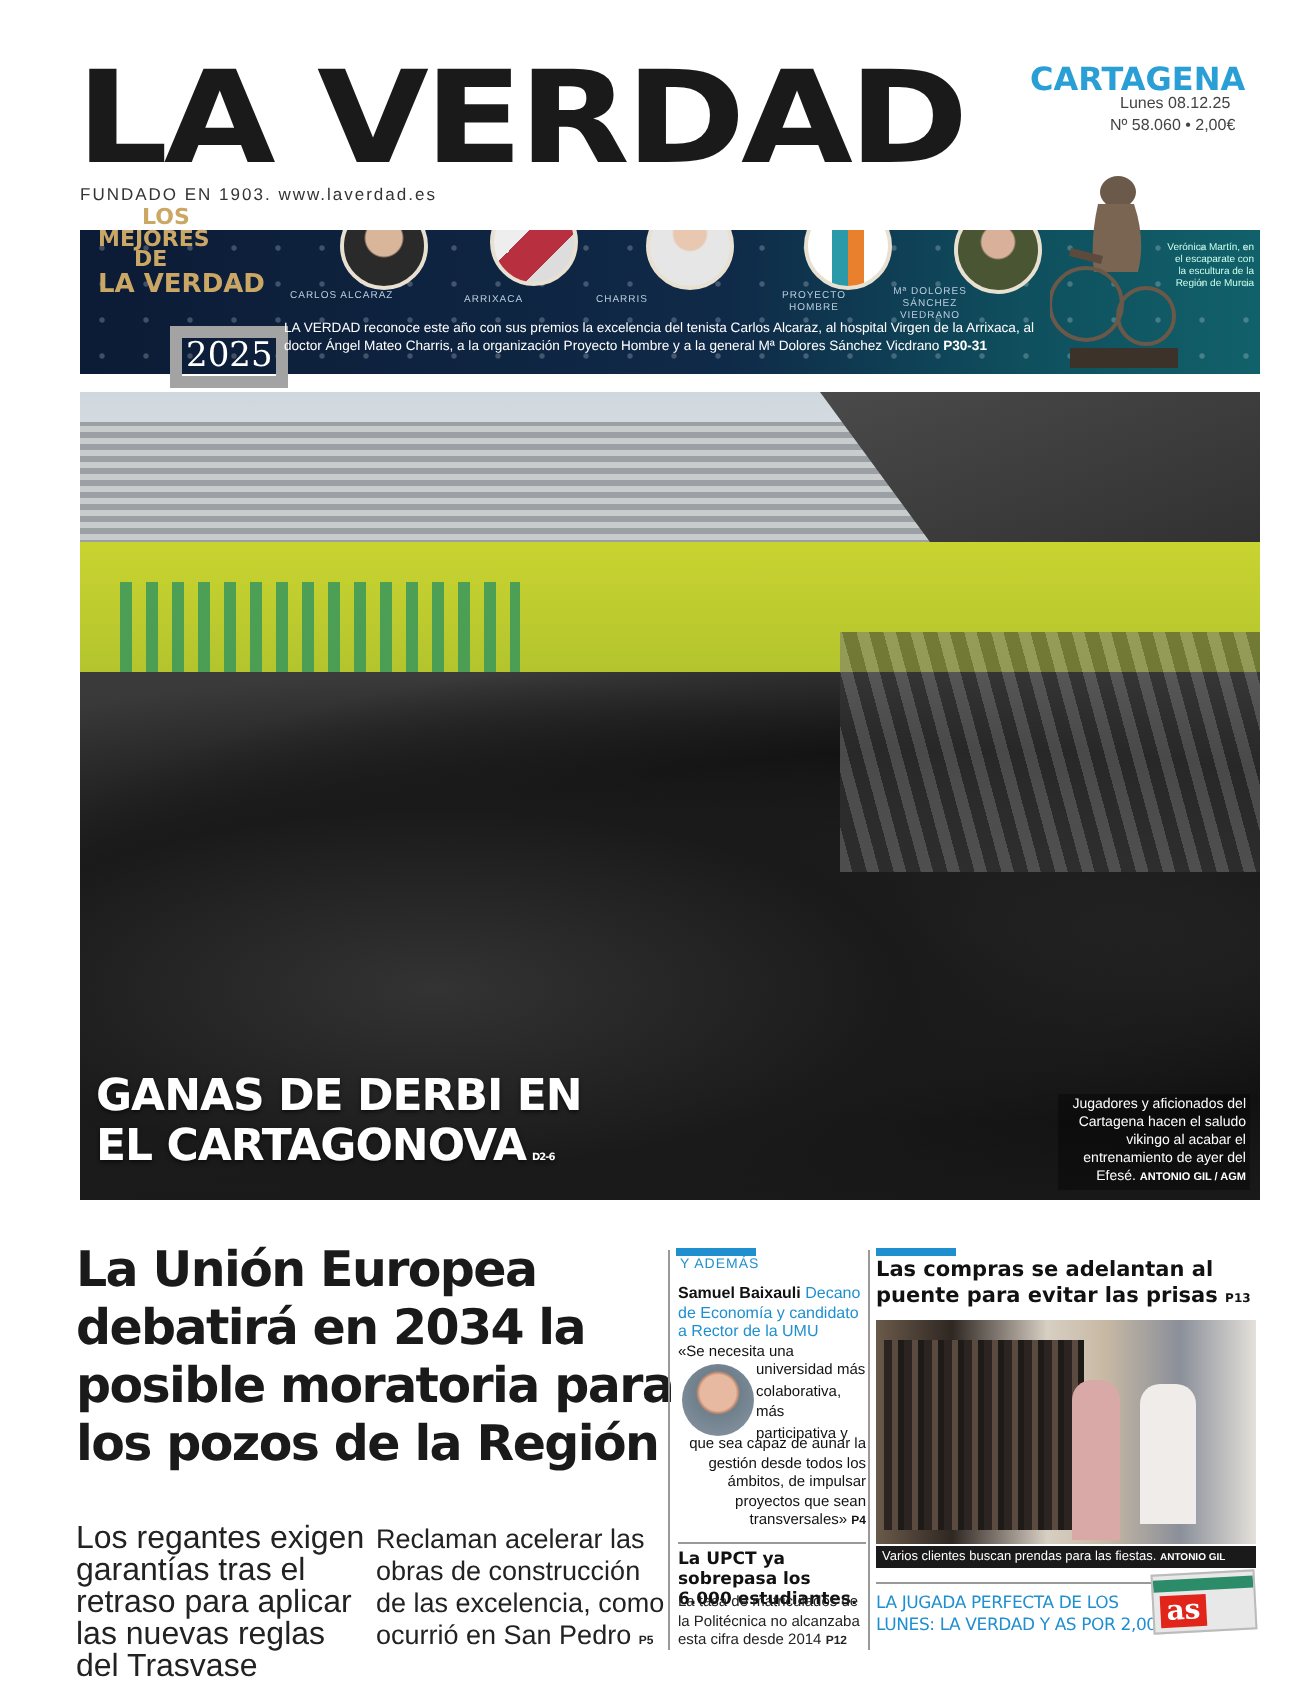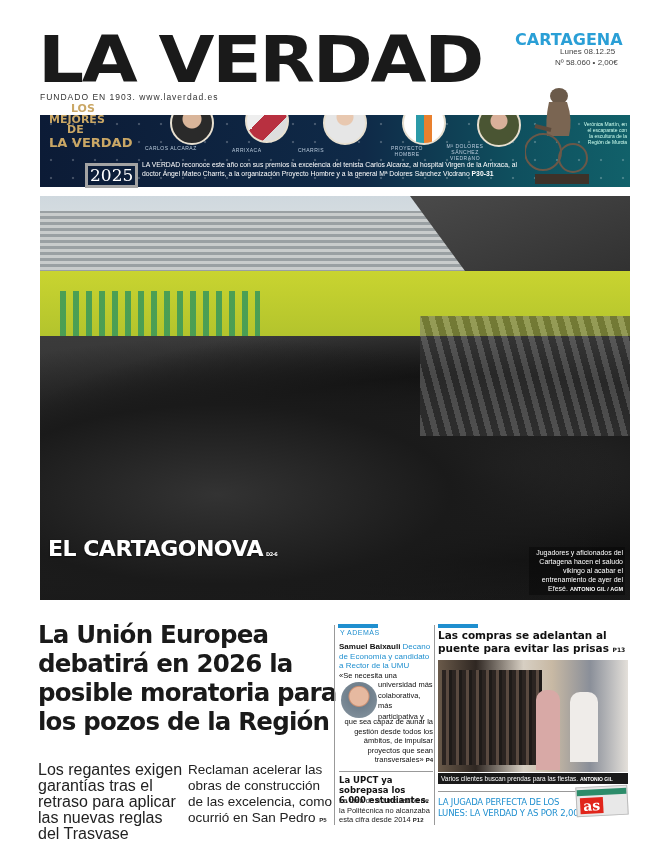--- a/index.html
+++ b/index.html
@@ -12,21 +12,21 @@
 #edition{left:515px;top:30px;font-family:"DejaVu Sans",sans-serif;font-weight:bold;font-size:16px;color:#2a9fd6}
 #date{left:560px;top:47px;font-size:8px;color:#444}
 #issue{left:555px;top:58px;font-size:8px;color:#444}
 
 #statue{left:525px;top:70px;width:70px;height:118px}
 
 #banner{left:40px;top:115px;width:590px;height:72px;background:linear-gradient(90deg,#0c1b36 0%,#0f2a48 55%,#0f4f5e 80%,#11616a 100%);overflow:hidden}
 #banner .dots{position:absolute;inset:0;background-image:radial-gradient(circle,rgba(255,255,255,.22) 1.1px,transparent 1.6px);background-size:22px 18px}
 #ban-los{left:49px;top:104px;font-family:"DejaVu Sans",sans-serif;font-weight:bold;font-size:11px;line-height:10.5px;color:#caa765;text-align:center;width:120px;text-align:left}
 #ban-los span{display:block}
-#ban-year{left:85px;top:163px;font-family:"DejaVu Serif",serif;font-size:17px;color:#fff;border:3px solid #a3a3a3;padding:0 2px;line-height:19px}
+#ban-year{left:85px;top:163px;font-family:"DejaVu Serif",serif;font-size:17px;color:#fff;border:6px solid #a3a3a3;padding:0 2px;line-height:19px}
 #ban-text{left:142px;top:160px;width:380px;font-size:6.8px;line-height:9px;color:#fff}
 #ban-aside{left:583px;top:121px;width:44px;font-size:5px;line-height:6px;color:#cfe;text-align:right}
 .portrait{position:absolute;width:44px;height:44px;border-radius:50%;border:2px solid #e8e0d0;overflow:hidden}
 .plabel{position:absolute;font-size:5px;color:#bcd;letter-spacing:.5px;text-transform:uppercase}
 
 #photo{left:40px;top:196px;width:590px;height:404px;overflow:hidden;background:#2a2d30}
 #sky{position:absolute;left:0;top:0;width:590px;height:70px;background:linear-gradient(#cfd8de,#e3e6e5)}
 #stand{position:absolute;left:0;top:15px;width:520px;height:80px;background:repeating-linear-gradient(0deg,#9aa0a3 0 3px,#c9cccc 3px 6px)}
 #roof{position:absolute;right:0;top:0;width:220px;height:120px;background:linear-gradient(160deg,#4a4a4a,#2a2a2a);clip-path:polygon(0 0,100% 0,100% 100%,40% 100%)}
 #pitch{position:absolute;left:0;top:75px;width:590px;height:125px;background:linear-gradient(#c9d430,#9fb52a)}
@@ -111,26 +111,27 @@
 
 <div class="abs" id="photo">
   <div id="sky"></div>
   <div id="stand"></div>
   <div id="roof"></div>
   <div id="pitch"></div>
   <div id="players"></div>
   <div id="crowd"></div>
   <div id="crowd-right"></div>
   <div id="photo-headline">
+    <div>GANAS DE DERBI EN</div>
     <div><span>EL CARTAGONOVA</span><span class="ref">D2-6</span></div>
   </div>
   <div id="caption"><span>Jugadores y aficionados del Cartagena hacen el saludo vikingo al acabar el entrenamiento de ayer del Efesé.</span> <b>ANTONIO GIL / AGM</b></div>
 </div>
 
-<div class="abs" id="lead-headline">La Unión Europea debatirá en 2026 la posible moratoria para los pozos de la Región</div>
+<div class="abs" id="lead-headline">La Unión Europea debatirá en 2034 la posible moratoria para los pozos de la Región</div>
 <div class="abs" id="sub1">Los regantes exigen garantías tras el retraso para aplicar las nuevas reglas del Trasvase</div>
 <div class="abs" id="sub2"><span>Reclaman acelerar las obras de construcción de las excelencia, como ocurrió en San Pedro</span> <span class="ref-s">P5</span></div>
 
 <div class="vrule" style="left:334px;top:625px;height:200px"></div>
 <div class="vrule" style="left:434px;top:625px;height:200px"></div>
 
 <div class="bluebar" style="left:338px;top:624px;width:40px"></div>
 <div class="abs" id="ya-label">Y ADEMÁS</div>
 <div class="abs" id="ya-name"><b>Samuel Baixauli</b> <span>Decano de Economía y candidato a Rector de la UMU</span></div>
 <div class="abs" id="ya-quote-1">«Se necesita una</div>

